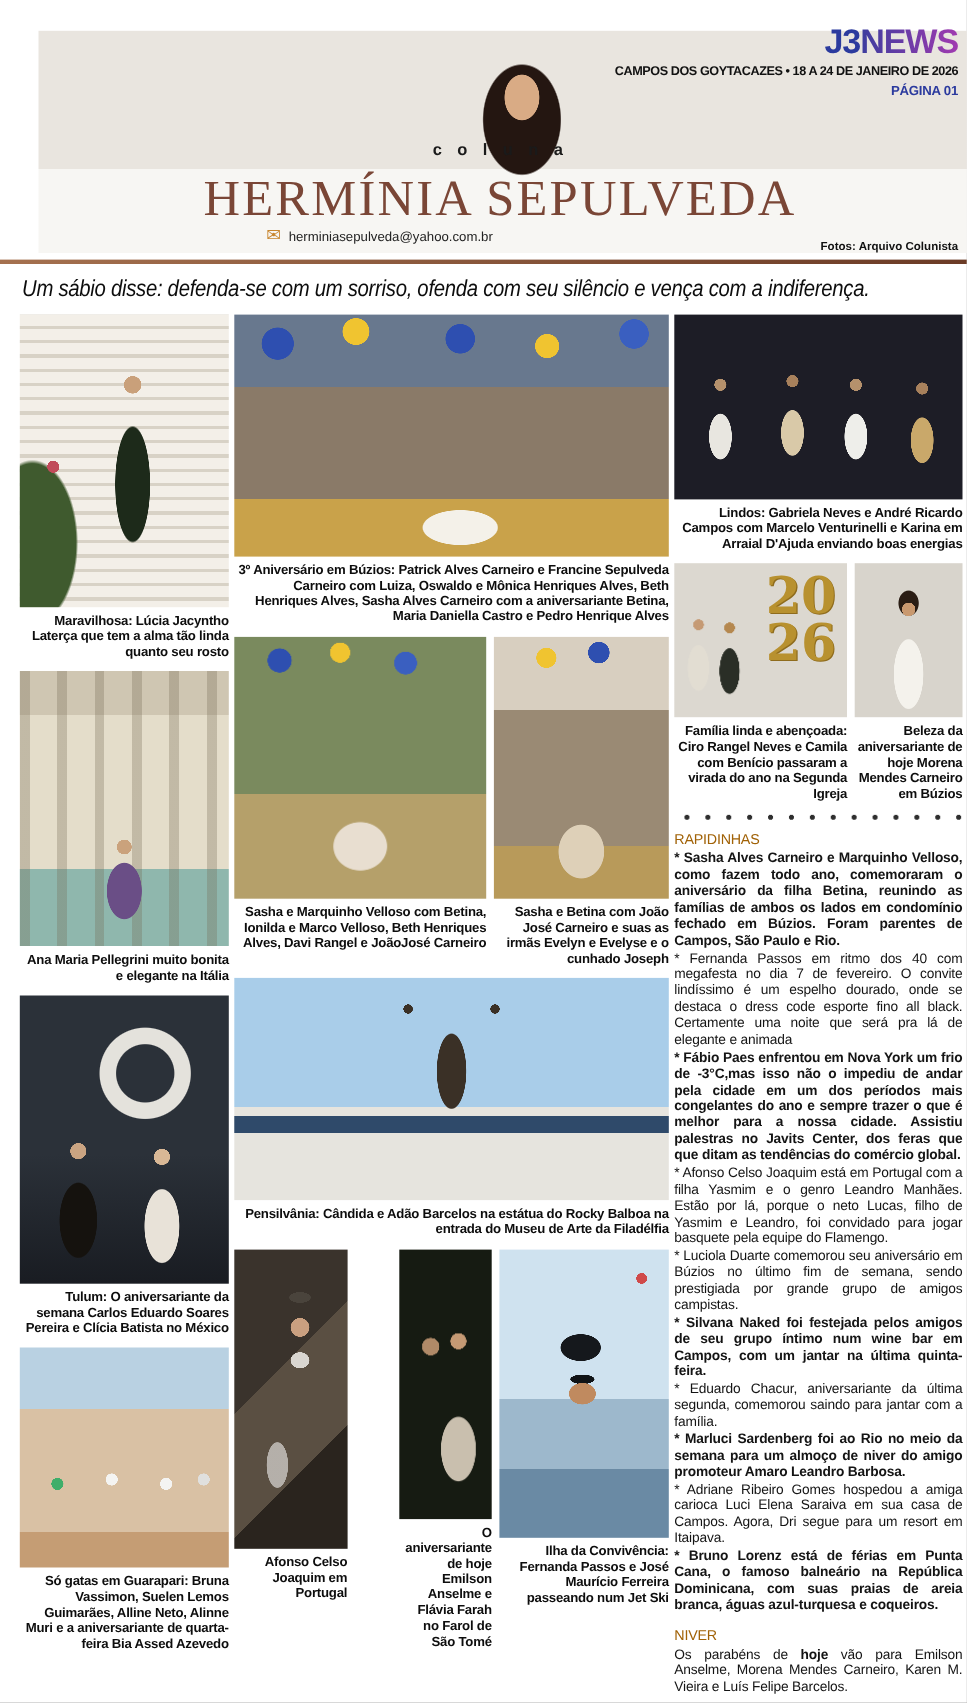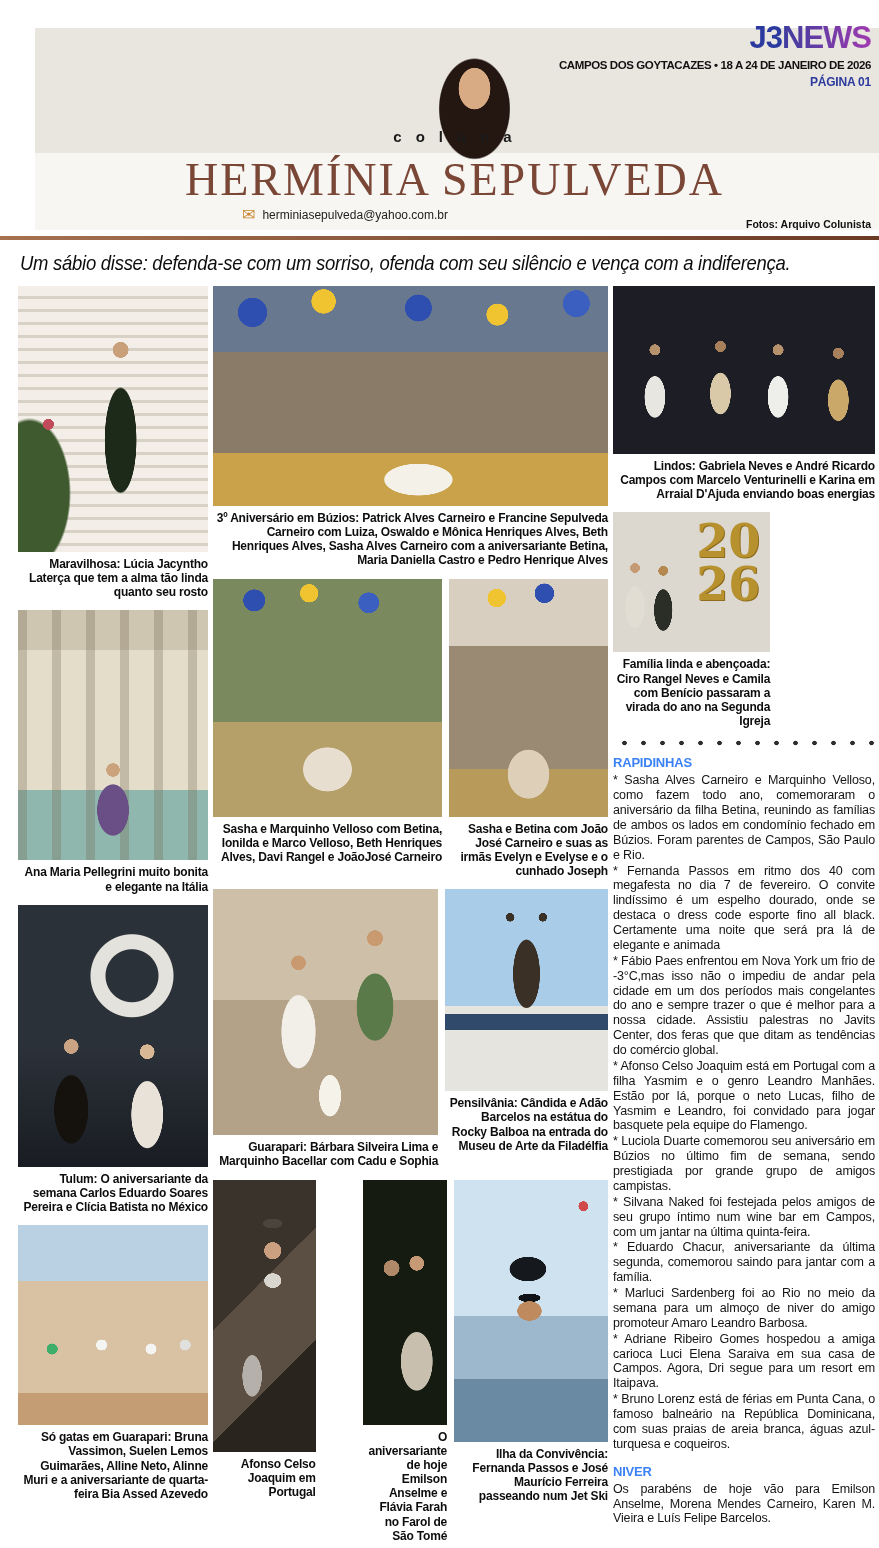--- a/index.html
+++ b/index.html
@@ -136,24 +136,24 @@
   .ph-morena { height:140px; background:
       radial-gradient(ellipse 22px 52px at 50% 72%, #f4f2ec 0 60%, rgba(0,0,0,0) 62%),
       radial-gradient(circle 10px at 50% 30%, #c9996f 0 60%, rgba(0,0,0,0) 62%),
       radial-gradient(ellipse 16px 20px at 50% 26%, #2a1d14 0 55%, rgba(0,0,0,0) 60%),
       linear-gradient(180deg,#d8d4cc 0 100%); }
 
   
   .dots-sep { height:8px; margin:6px 0 8px;
       background-image:radial-gradient(circle, #2e2e2e 2px, rgba(0,0,0,0) 2.6px);
       background-size:19px 8px; background-repeat:repeat-x; background-position:2px 50%; }
-  .sec-title { font-size:13px; font-weight:bold; letter-spacing:-0.2px; color:#3b82f6; margin:2px 0 3px; }
+  .sec-title { font-size:13px; font-weight:normal; letter-spacing:-0.2px; color:#a16207; margin:2px 0 3px; }
   .news-items p, .niver-text { font-size:12.5px; line-height:1.19; text-align:justify; color:#141414; letter-spacing:-0.15px; }
   .news-items p { margin-bottom:1px; }
-  .bold { font-weight:normal; }
+  .bold { font-weight:bold; }
   .niver-block { margin-top:12px; }
 </style>
 </head>
 <body>
 
 <div class="page">
 
   <header class="masthead">
     <div class="portrait ph ph-columnist"></div>
 
@@ -213,24 +213,20 @@
           <div class="ph ph-party2"></div>
           <figcaption>Sasha e Marquinho Velloso com Betina, Ionilda e Marco Velloso, Beth Henriques Alves, Davi Rangel e JoãoJosé Carneiro</figcaption>
         </figure>
         <figure style="flex:1;">
           <div class="ph ph-party3"></div>
           <figcaption>Sasha e Betina com João José Carneiro e suas as irmãs Evelyn e Evelyse e o cunhado Joseph</figcaption>
         </figure>
       </div>
 
       <div class="row">
-        <figure style="flex:0 0 57%;">
-          <div class="ph ph-family"></div>
-          <figcaption>Guarapari: Bárbara Silveira Lima e Marquinho Bacellar com Cadu e Sophia</figcaption>
-        </figure>
         <figure style="flex:1;">
           <div class="ph ph-rocky"></div>
           <figcaption>Pensilvânia: Cândida e Adão Barcelos na estátua do Rocky Balboa na entrada do Museu de Arte da Filadélfia</figcaption>
         </figure>
       </div>
 
       <div class="row">
         <figure style="flex:0 0 26%;">
           <div class="ph ph-afonso"></div>
           <figcaption>Afonso Celso Joaquim em Portugal</figcaption>
@@ -254,20 +250,24 @@
 
       <div class="row">
         <figure style="flex:0 0 60%;">
           <div class="ph ph-balloons">
             <div class="balloon-digits">
               <div>20</div>
               <div>26</div>
             </div>
           </div>
           <figcaption>Família linda e abençoada: Ciro Rangel Neves e Camila com Benício passaram a virada do ano na Segunda Igreja</figcaption>
+        </figure>
+        <figure style="flex:1;">
+          <div class="ph ph-morena"></div>
+          <figcaption>Beleza da aniversariante de hoje Morena Mendes Carneiro em Búzios</figcaption>
         </figure>
       </div>
 
       <div class="dots-sep"></div>
 
       <div class="news-items">
         <h2 class="sec-title">RAPIDINHAS</h2>
         <div>
 
         <p class="bold">* Sasha Alves Carneiro e Marquinho Velloso, como fazem todo ano, comemoraram o aniversário da filha Betina, reunindo as famílias de ambos os lados em condomínio fechado em Búzios. Foram parentes de Campos, São Paulo e Rio.</p>

